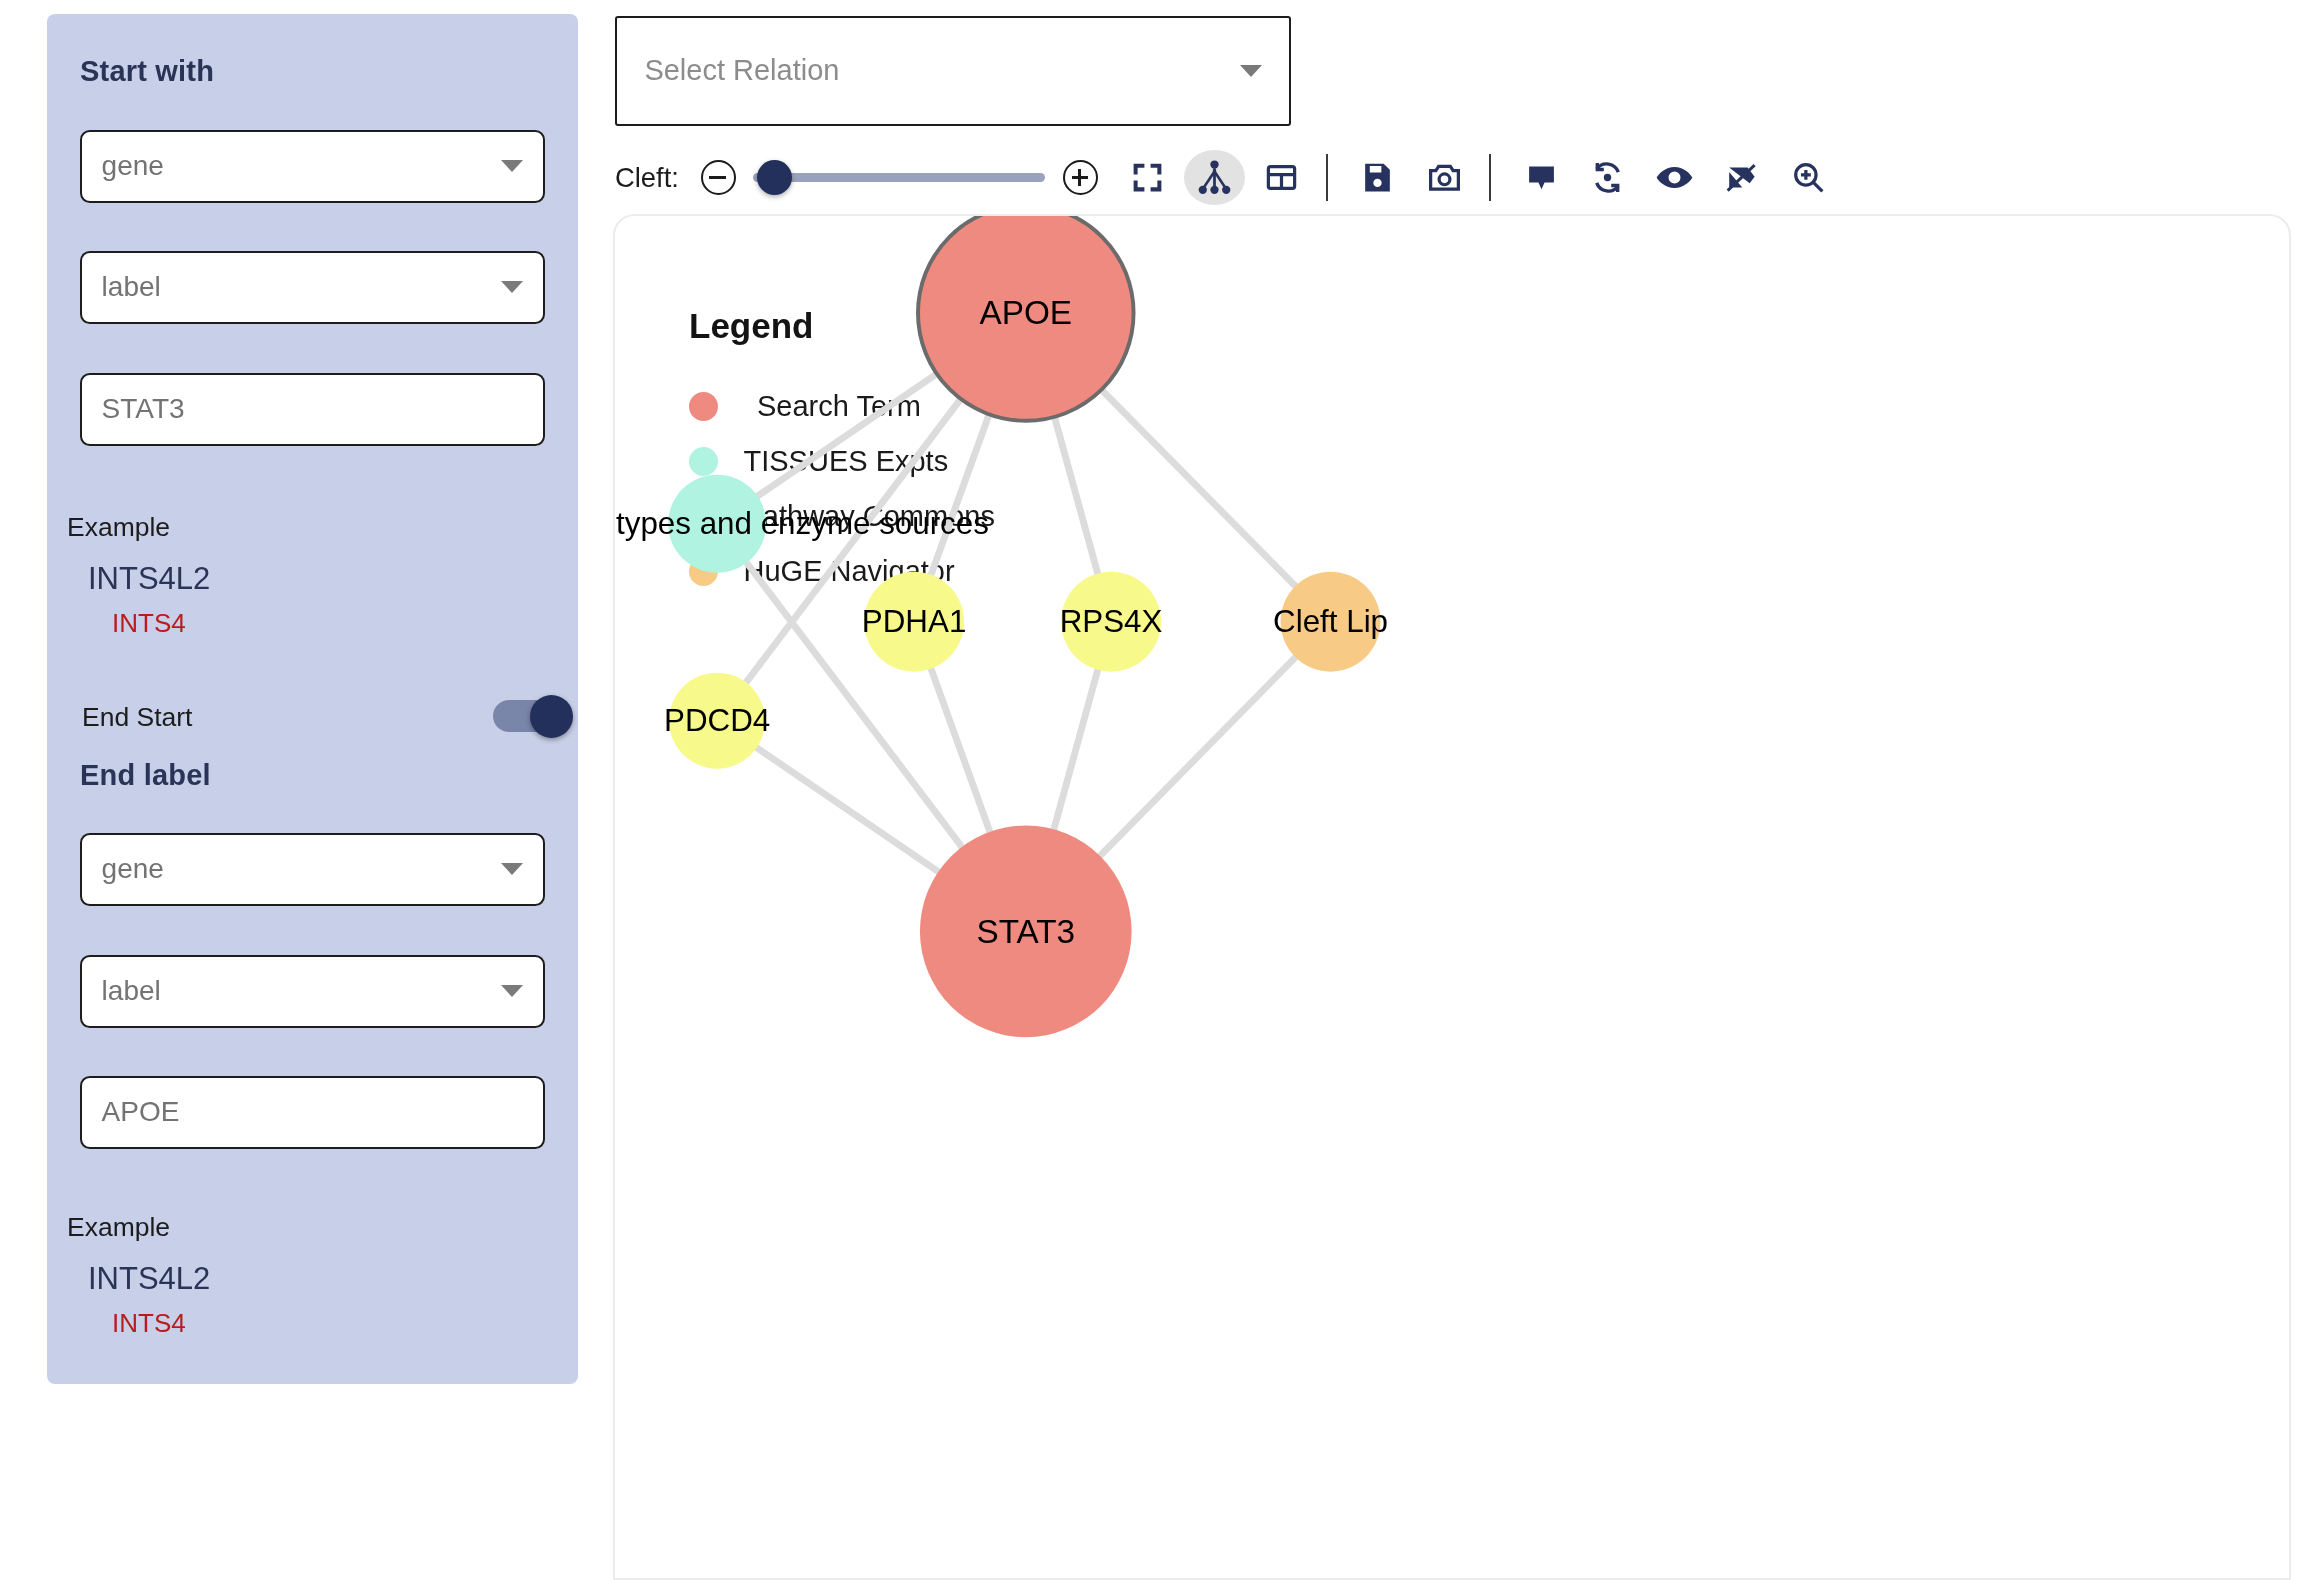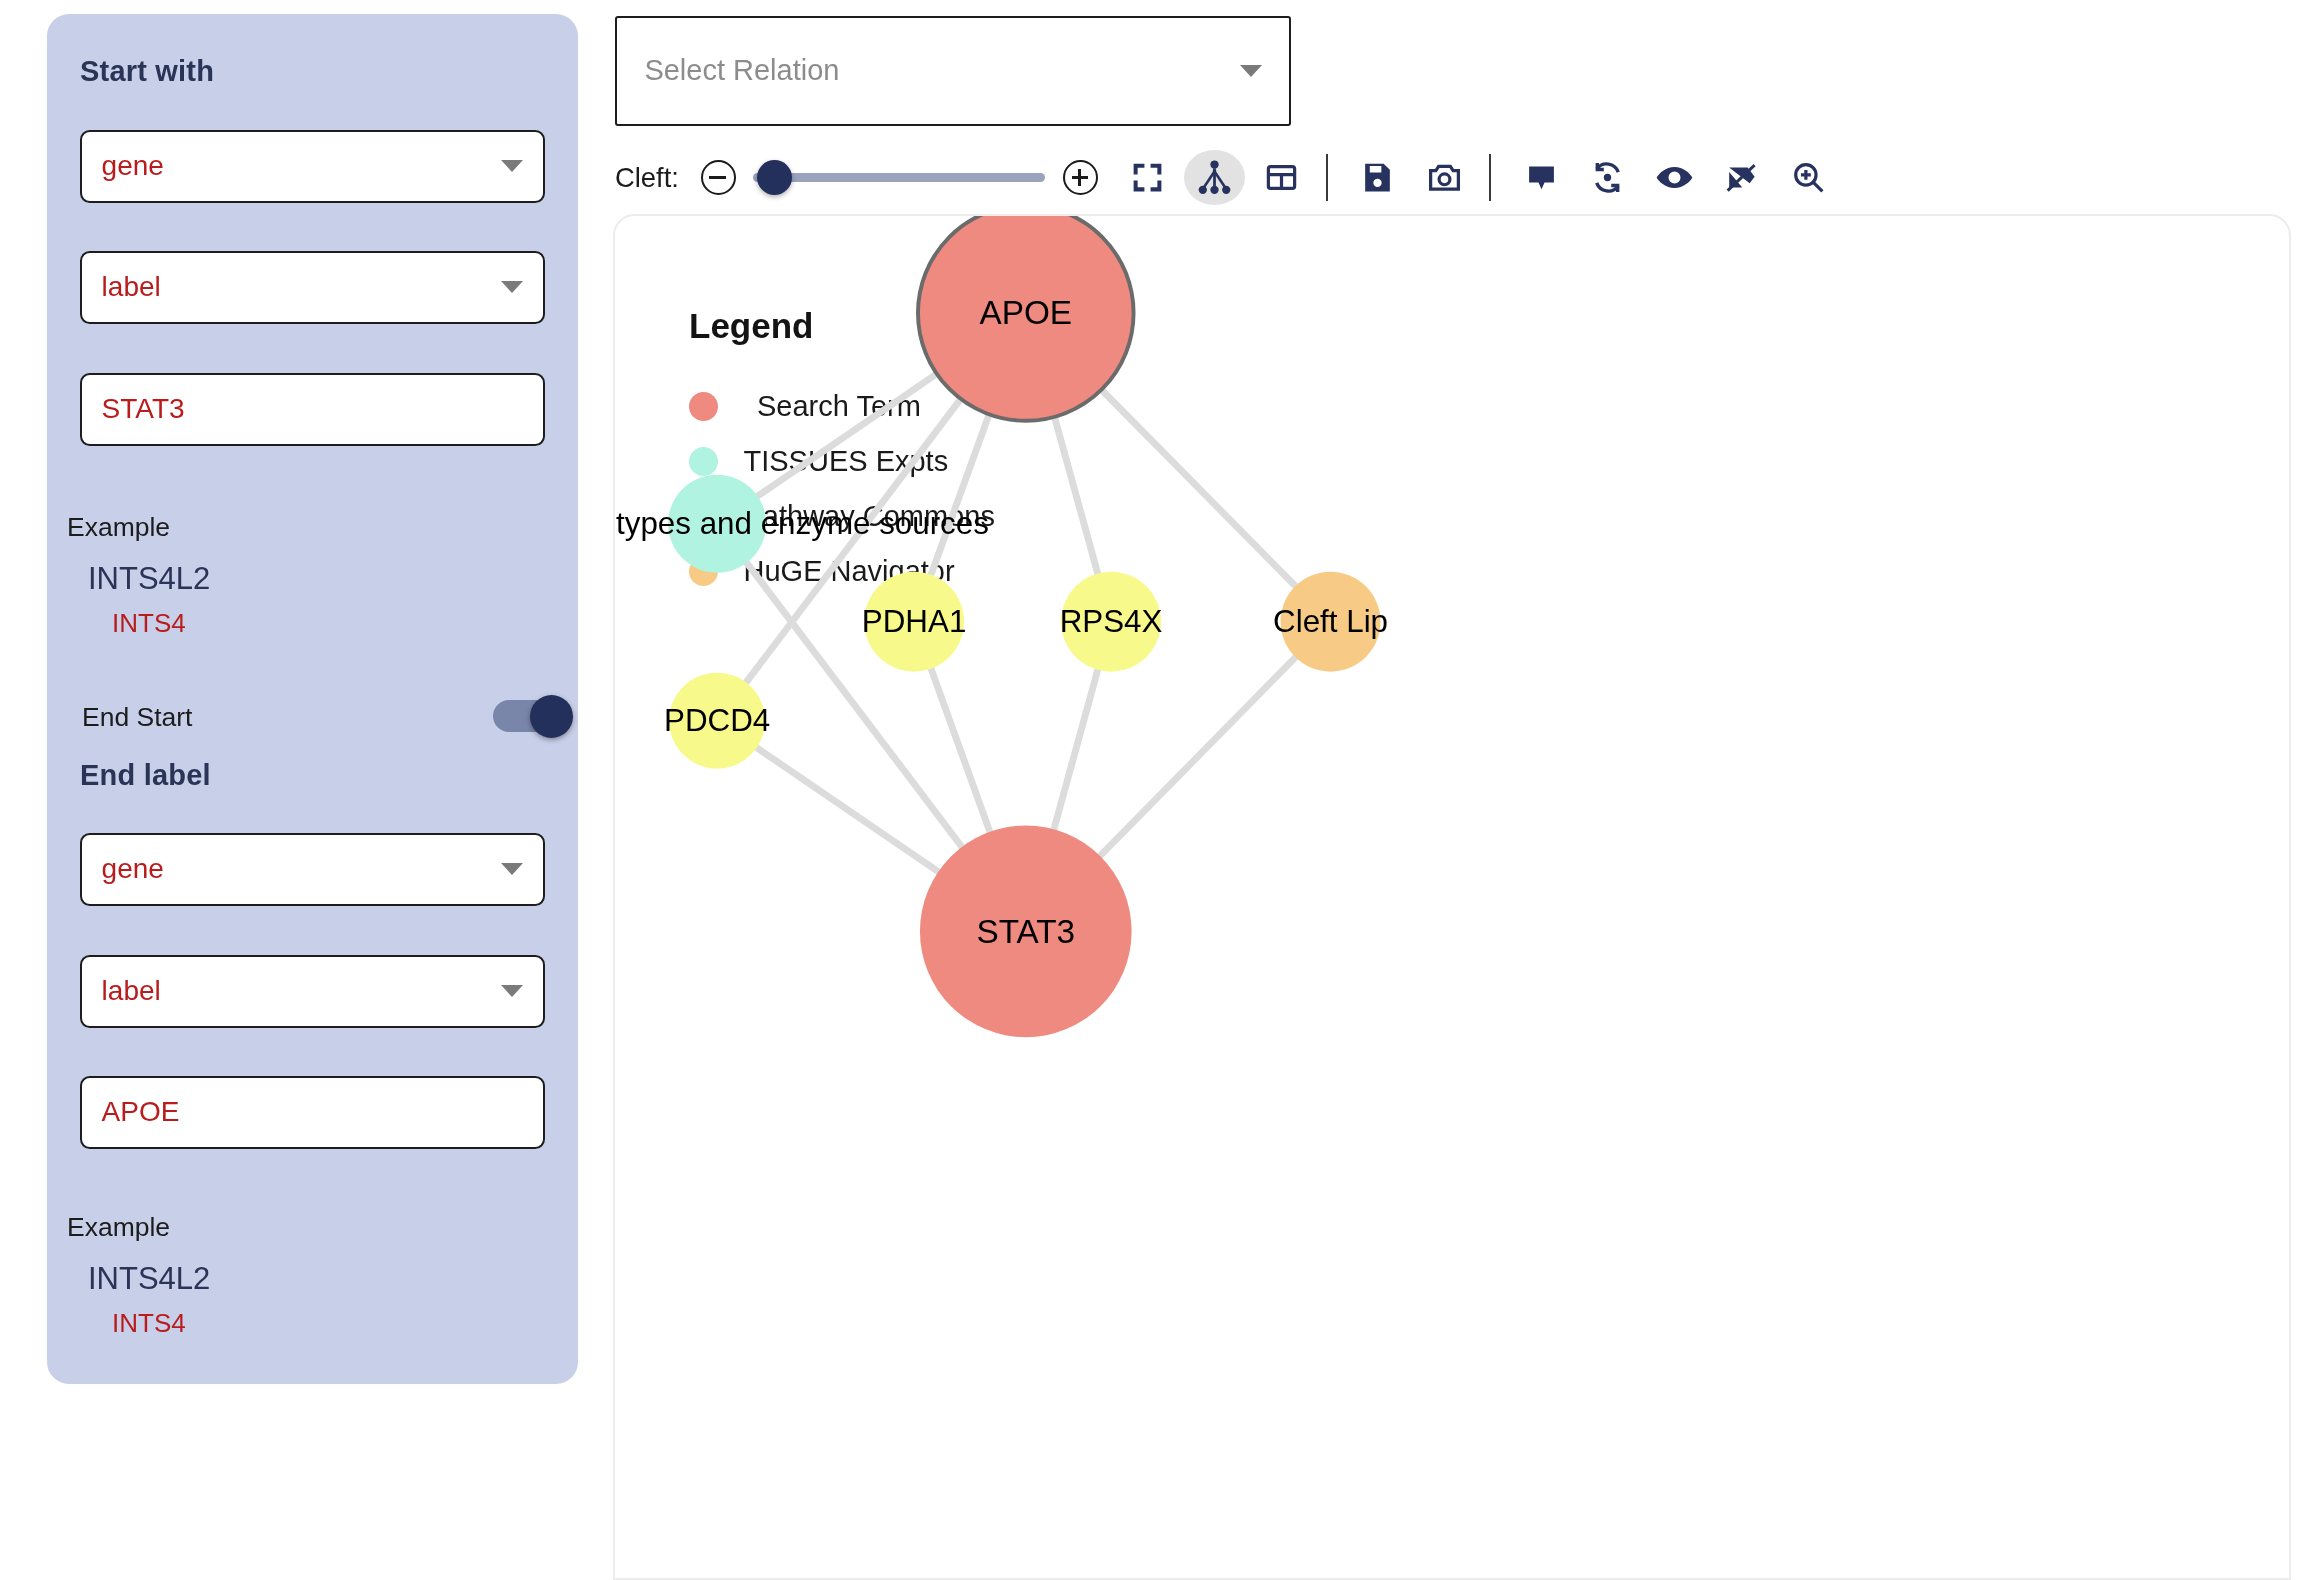--- a/index.html
+++ b/index.html
@@ -14,21 +14,21 @@
     overflow: hidden;
     background: #ffffff;
   }
 
   
   .left-panel {
     position: absolute;
     left: 47px; top: 13.7px;
     width: 531px; height: 1370px;
     background: #c8cfe8;
-    border-radius: 22px;
+    border-radius: 8px;
     box-sizing: border-box;
     padding: 0;
   }
   .panel-heading {
     position: absolute;
     left: 33px;
     font-size: 29px;
     font-weight: bold;
     color: #2a3457;
     letter-spacing: 0.2px;
@@ -41,21 +41,21 @@
     background: #ffffff;
     border: 2.5px solid #1d1d1d;
     border-radius: 9.8px;
     box-sizing: border-box;
     display: flex;
     align-items: center;
     padding: 0 19.6px;
   }
   .field .fval {
     font-size: 28px;
-    color: #b91c1c;
+    color: #737373;
     flex: 1;
   }
   .caret {
     width: 0; height: 0;
     border-left: 11.8px solid transparent;
     border-right: 11.8px solid transparent;
     border-top: 12.7px solid #7a7a7a;
     margin-left: 7.8px;
   }
   .example-label {

